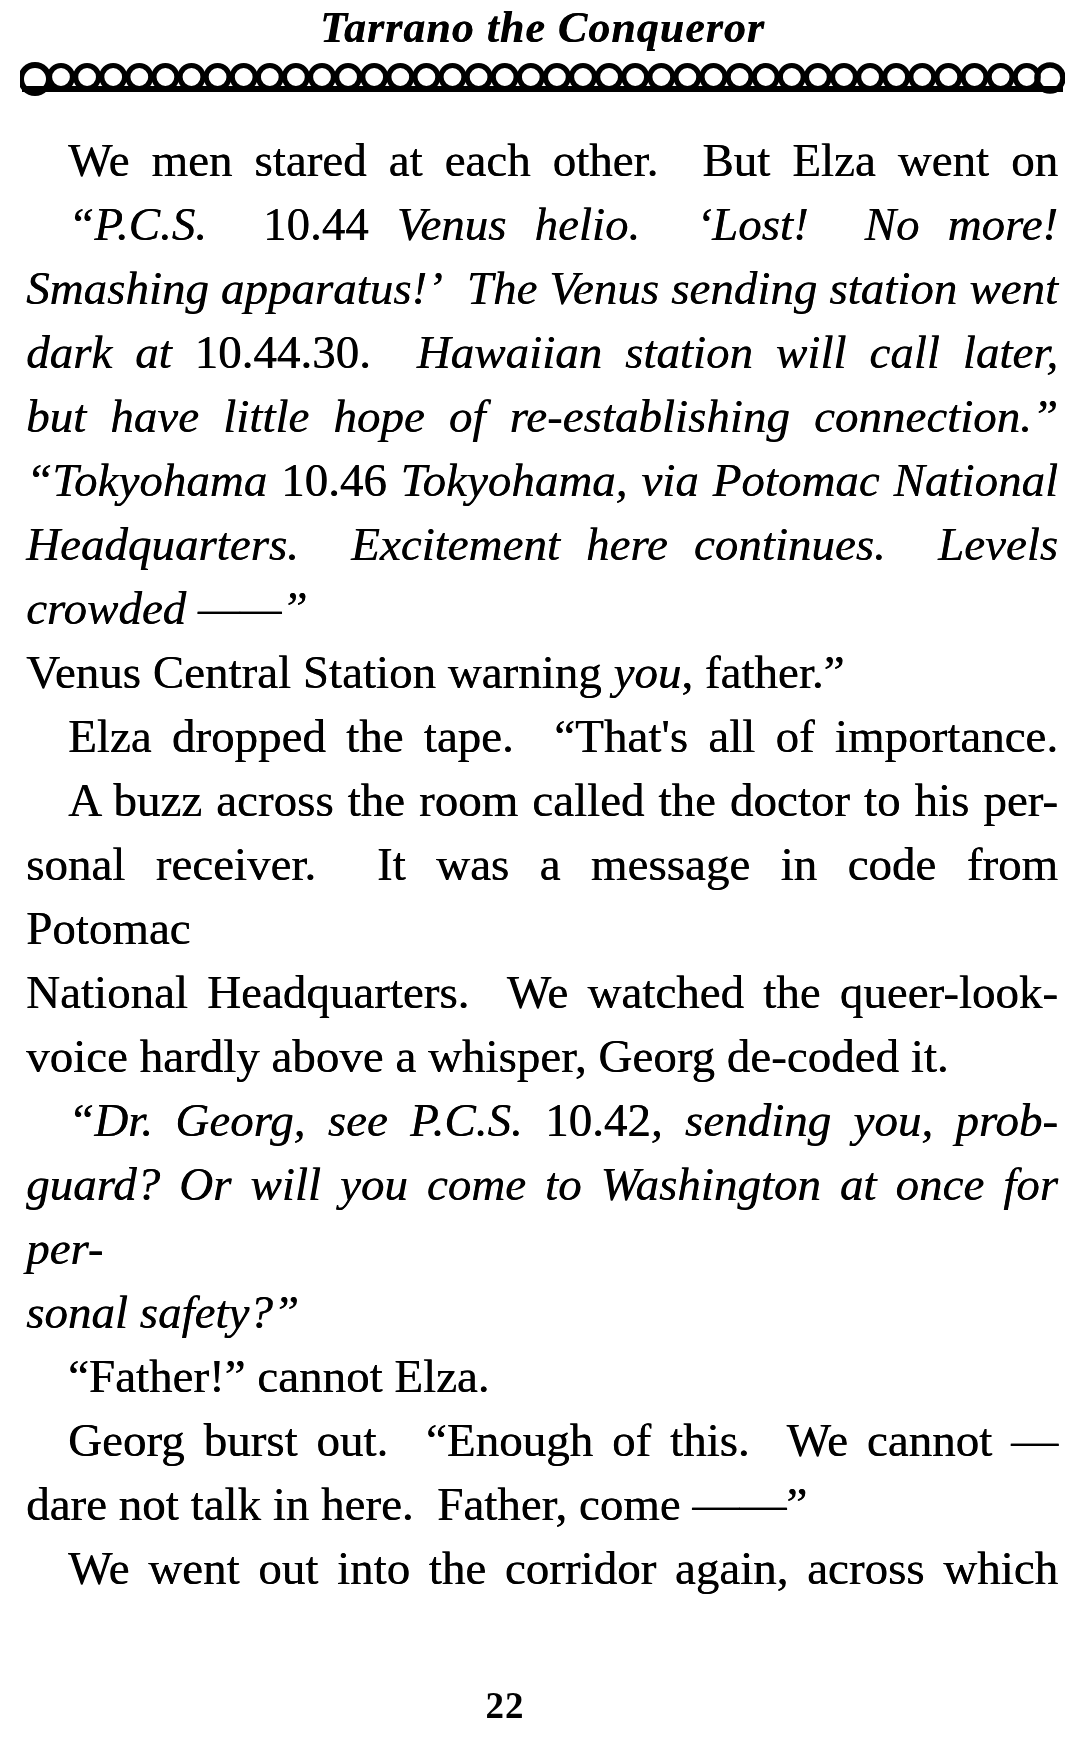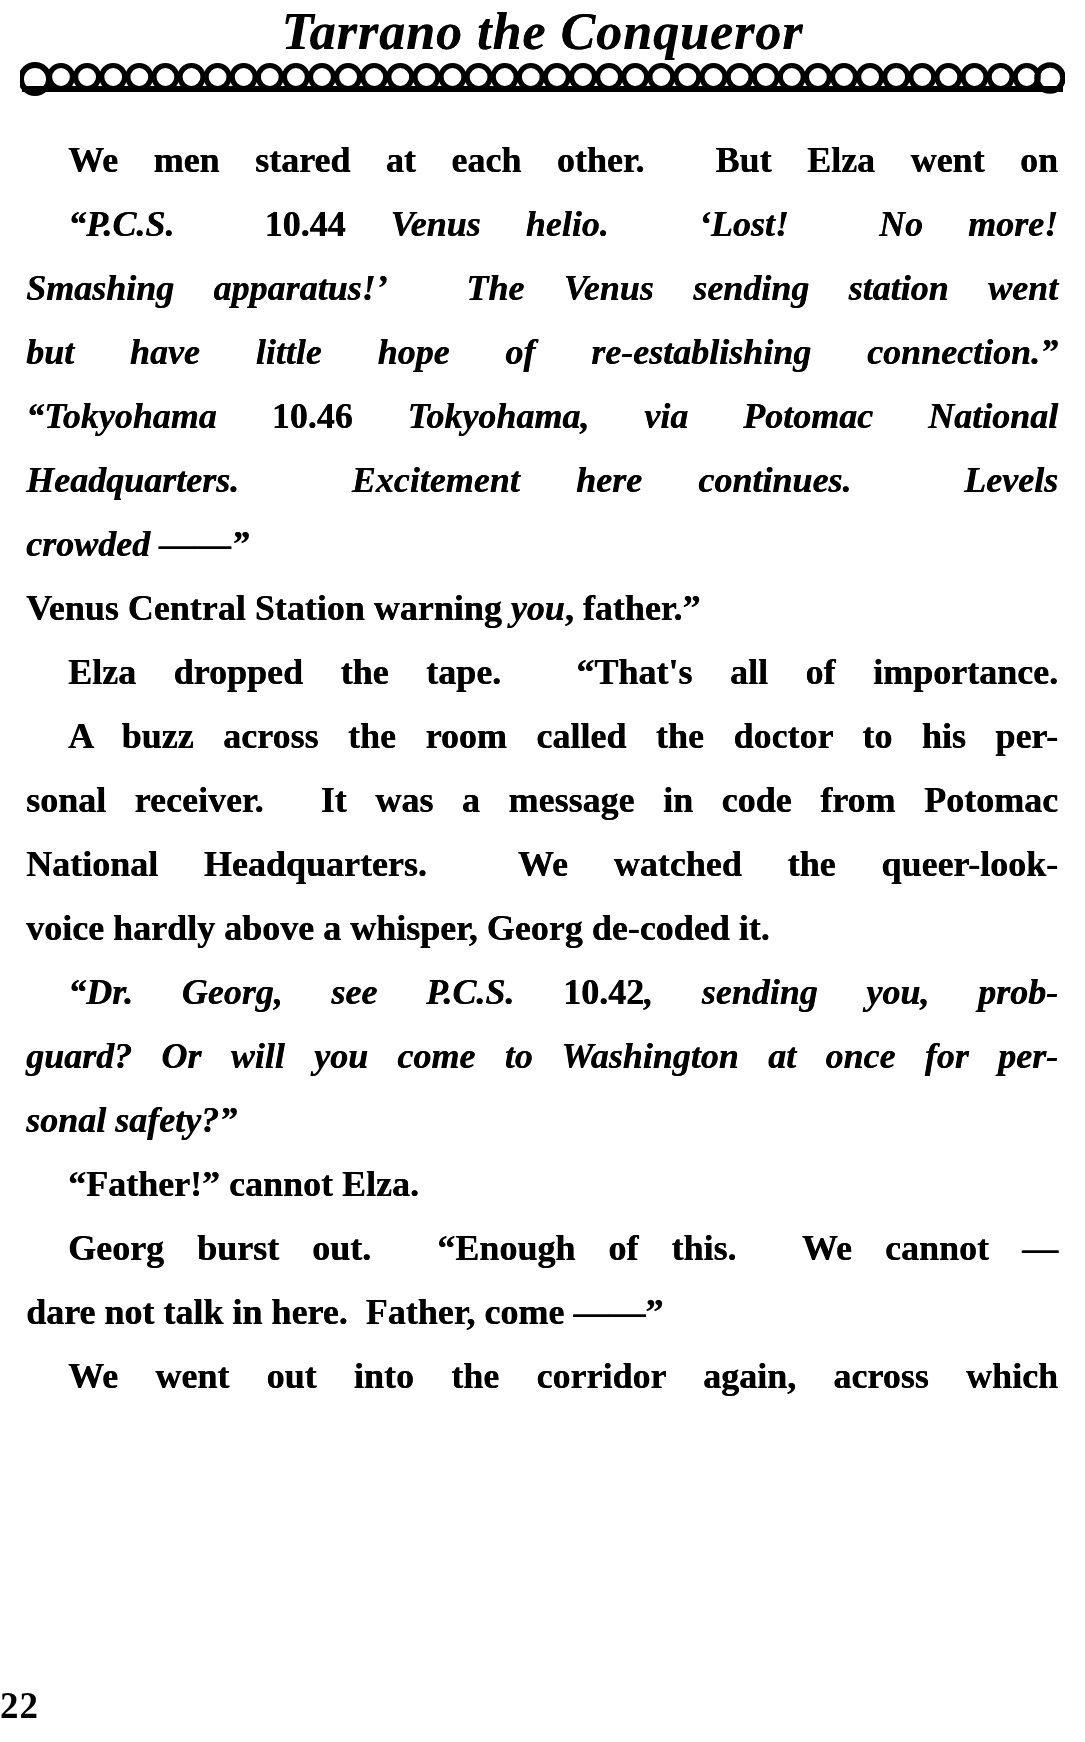--- a/index.html
+++ b/index.html
@@ -13,60 +13,59 @@
     color: #000000;
     font-family: "Liberation Serif", "DejaVu Serif", serif;
     overflow: hidden;
   }
   .running-title {
     position: absolute;
     top: 2px;
     left: 0;
     width: 100%;
     text-align: center;
-    font-size: 52px;
+    font-size: 44px;
     font-weight: bold;
     font-style: italic;
     letter-spacing: 1px;
     text-shadow: 0.4px 0 0 #000;
   }
   .ornament-wrap {
     position: absolute;
     top: 56px;
     left: 20px;
     width: 1045px;
     height: 48px;
   }
   .body-text {
     position: absolute;
     top: 128px;
     left: 26px;
     right: 27px;
   }
   .line {
-    font-size: 36px;
+    font-size: 47px;
     line-height: 64px;
     text-align: left;
     text-shadow: 0.4px 0 0 #000;
     white-space: normal;
-    font-weight: bold;
   }
   .line.justify {
     text-align: justify;
     text-align-last: justify;
   }
   .line.indent { text-indent: 42px; }
   .line .it { font-style: italic; }
   .line .rm { font-style: normal; }
   .folio {
     position: absolute;
     top: 1684px;
     left: 0;
     width: 1010px;
-    text-align: left;
+    text-align: center;
     font-size: 37px;
     font-weight: bold;
     letter-spacing: 1px;
   }
 </style>
 </head>
 <body>
 
 <div class="page">
 
@@ -115,20 +114,21 @@
         <circle cx="980.6" cy="21" r="11.5" fill="none" stroke="#000000" stroke-width="5.2"></circle>
         <circle cx="1006.7" cy="21" r="11.5" fill="none" stroke="#000000" stroke-width="5.2"></circle>
         <circle cx="1030" cy="22" r="13" fill="none" stroke="#000000" stroke-width="5.6"></circle>
       </svg>
   </div>
 
   <div class="body-text">
       <div class="line indent justify"><span class="rm">We men stared at each other.&nbsp; But Elza went on</span></div>
       <div class="line indent justify"><span class="it">“P.C.S.&nbsp; </span><span class="rm">10.44</span><span class="it"> Venus helio.&nbsp; ‘Lost!&nbsp; No more!</span></div>
       <div class="line justify"><span class="it">Smashing apparatus!’&nbsp; The Venus sending station went</span></div>
+      <div class="line justify"><span class="it">dark at </span><span class="rm">10.44.30.</span><span class="it">&nbsp; Hawaiian station will call later,</span></div>
       <div class="line justify"><span class="it">but have little hope of re-establishing connection.”</span></div>
       <div class="line justify"><span class="it">“Tokyohama </span><span class="rm">10.46</span><span class="it"> Tokyohama, via Potomac National</span></div>
       <div class="line justify"><span class="it">Headquarters.&nbsp; Excitement here continues.&nbsp; Levels</span></div>
       <div class="line"><span class="it">crowded ——”</span></div>
       <div class="line"><span class="rm">Venus Central Station warning </span><span class="it">you</span><span class="rm">, father.”</span></div>
       <div class="line indent justify"><span class="rm">Elza dropped the tape.&nbsp; “That's all of importance.</span></div>
       <div class="line indent justify"><span class="rm">A buzz across the room called the doctor to his per-</span></div>
       <div class="line justify"><span class="rm">sonal receiver.&nbsp; It was a message in code from Potomac</span></div>
       <div class="line justify"><span class="rm">National Headquarters.&nbsp; We watched the queer-look-</span></div>
       <div class="line"><span class="rm">voice hardly above a whisper, Georg de-coded it.</span></div>

